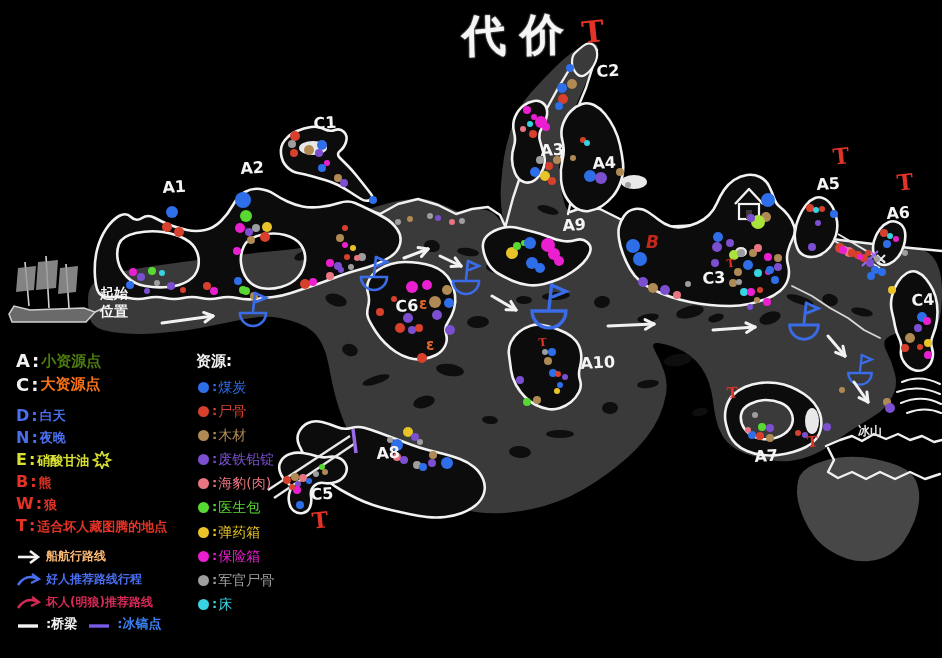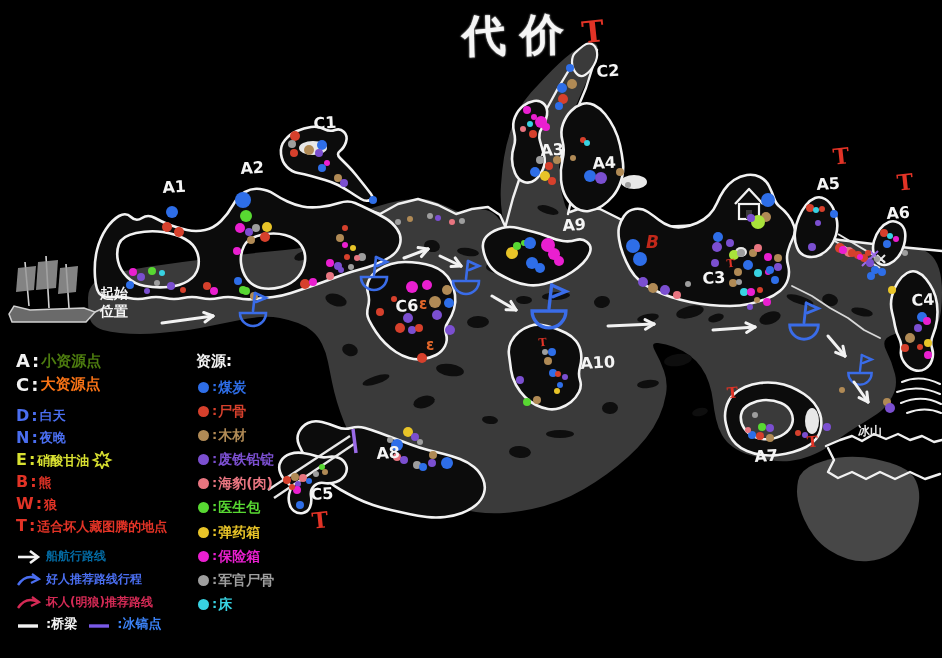--- a/index.html
+++ b/index.html
@@ -18,21 +18,21 @@
   .ricon{margin-right:4px;flex:0 0 auto;}
   .lrow.route .llabel{font-size:12px;}
   .pairrow{display:flex;gap:10px;}
   .pairitem{display:flex;}
   
   .legend-res{position:absolute;left:196px;top:352px;width:120px;}
   .res-title{color:#f2f2f2;font-weight:bold;font-size:15px;margin-bottom:8px;}
   .rrow{display:flex;align-items:flex-start;margin-bottom:8px;}
   .rdot{width:11px;height:11px;border-radius:50%;margin:3px 3px 0 2px;flex:0 0 auto;}
   .rcolon{font-weight:bold;font-size:13px;margin-right:1px;}
-  .rlabel{font-weight:bold;font-size:14px;max-width:72px;line-height:1.15;}
+  .rlabel{font-weight:normal;font-size:14px;max-width:72px;line-height:1.15;}
 </style>
 </head>
 <body>
 
 <div class="stage">
   <svg id="map-svg" width="942" height="658" viewBox="0 0 942 658">
     <g id="g-sea">
         <path d="M 119 272 Q 150 266 182.5 262 Q 215 258 238.5 255 Q 262 252 285 250 Q 308 248 325 241 Q 342 234 351 223 Q 360 212 369 209 Q 378 206 389 203 Q 400 200 412.5 199 Q 425 198 435.5 202 Q 446 206 454 210 Q 462 214 470 211 Q 478 208 486 210 Q 494 212 499 219 Q 504 226 502 213 Q 500 200 501 185 Q 502 170 504 157.5 Q 506 145 510 132.5 Q 514 120 519 110 Q 524 100 531 92.5 Q 538 85 545 77.5 Q 552 70 559 63.5 Q 566 57 572 52.5 Q 578 48 584 45 Q 590 42 594 43 Q 598 44 598 50 Q 598 56 594 65 Q 590 74 585 85 Q 580 96 575 108 Q 570 120 566 133 Q 562 146 560 159 Q 558 172 560 184 Q 562 196 565 205 Q 568 214 576 211 Q 584 208 592 208.5 Q 600 209 607 212.5 Q 614 216 621 219 Q 628 222 644 224.5 Q 660 227 680 226 Q 700 225 722.5 227 Q 745 229 767.5 231 Q 790 233 815 236.5 Q 840 240 865 243 Q 890 246 916 248.5 Q 942 251 942 292.5 Q 942 334 926 332 Q 910 330 895 334 Q 880 338 886 350 Q 892 362 895 374 Q 898 386 892 397 Q 886 408 877 414 Q 868 420 858 426 Q 848 432 840 438 Q 832 444 826 448 Q 820 452 810 456 Q 800 460 790 461 Q 780 462 770 460 Q 760 458 750 455 Q 740 452 733 447 Q 726 442 722 435 Q 718 428 716 419 Q 714 410 713 401 Q 712 392 709 383 Q 706 374 701 367 Q 696 360 689 355 Q 682 350 674 347 Q 666 344 658 343 Q 650 342 655 351 Q 660 360 664 371 Q 668 382 666 394 Q 664 406 659 417 Q 654 428 646 438 Q 638 448 628 457 Q 618 466 607 474 Q 596 482 584 489 Q 572 496 559 501 Q 546 506 532 509 Q 518 512 504 513 Q 490 514 476 512 Q 462 510 449 506 Q 436 502 424 497 Q 412 492 401 486 Q 390 480 381 473 Q 372 466 365 458 Q 358 450 353 441 Q 348 432 344 422 Q 340 412 337 402 Q 334 392 332 382 Q 330 372 328 362 Q 326 352 322 344 Q 318 336 312 331 Q 306 326 298 323 Q 290 320 280 318 Q 270 316 260 317 Q 250 318 240 320 Q 230 322 220 324 Q 210 326 200 328 Q 190 330 180 331 Q 170 332 160 333 Q 150 334 140 334 Q 130 334 120 333 Q 110 332 103 330 Q 96 328 92 323 Q 88 318 88 298 Q 88 278 119 272 Z" fill="#3a3a3a"></path>
         <path d="M 815 464 Q 830 458 845 457 Q 860 456 875 459 Q 890 462 901 467 Q 912 472 916 481 Q 920 490 919 501 Q 918 512 914 522 Q 910 532 904 541 Q 898 550 889 555 Q 880 560 869 561 Q 858 562 848 559 Q 838 556 829 550 Q 820 544 814 536 Q 808 528 804 519 Q 800 510 798 501 Q 796 492 798 481 Q 800 470 815 464 Z" fill="#474747"></path>
       </g>
@@ -507,21 +507,21 @@
         <span class="lkey " style="color: rgb(226, 51, 38);">T</span>
         <span class="lkey " style="color: rgb(226, 51, 38);">:</span>
         <span class="llabel " style="color: rgb(226, 51, 38);">适合坏人藏图腾的地点</span>
       </div>
       <div style="height: 8px;"></div>
       <div class="lrow route">
         <svg width="26" height="18" class="ricon">
           <line x1="2" y1="9" x2="20" y2="9" stroke="#f2f2f2" stroke-width="2.6"></line>
           <path d="M14,3 L22,9 L14,15" fill="none" stroke="#f2f2f2" stroke-width="2.6"></path>
         </svg>
-        <span class="llabel" style="color: #0369a1;">船航行路线</span>
+        <span class="llabel" style="color: #fdba74;">船航行路线</span>
       </div>
       <div class="lrow route">
         <svg width="26" height="18" class="ricon">
           <path d="M2,14 Q10,2 22,8" fill="none" stroke="#4a6ef0" stroke-width="2.4"></path>
           <path d="M16,3 L23,8 L15,12" fill="none" stroke="#4a6ef0" stroke-width="2.2"></path>
         </svg>
         <span class="llabel" style="color: rgb(74, 110, 240);">好人推荐路线行程</span>
       </div>
       <div class="lrow route">
         <svg width="26" height="18" class="ricon">

